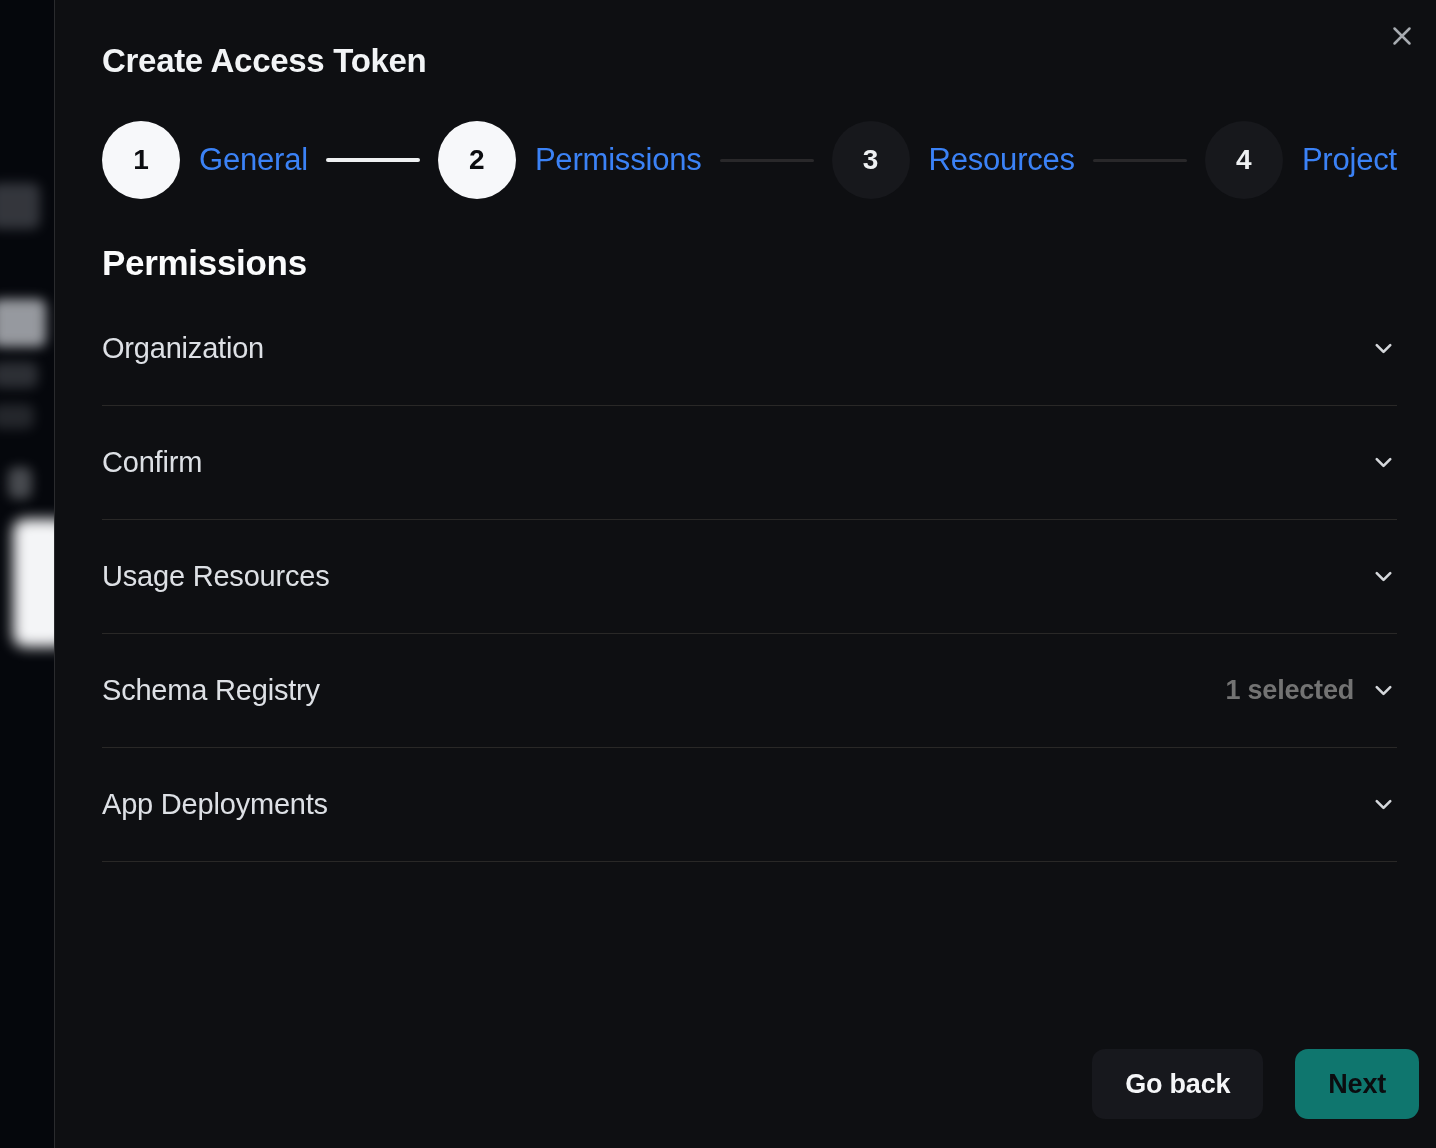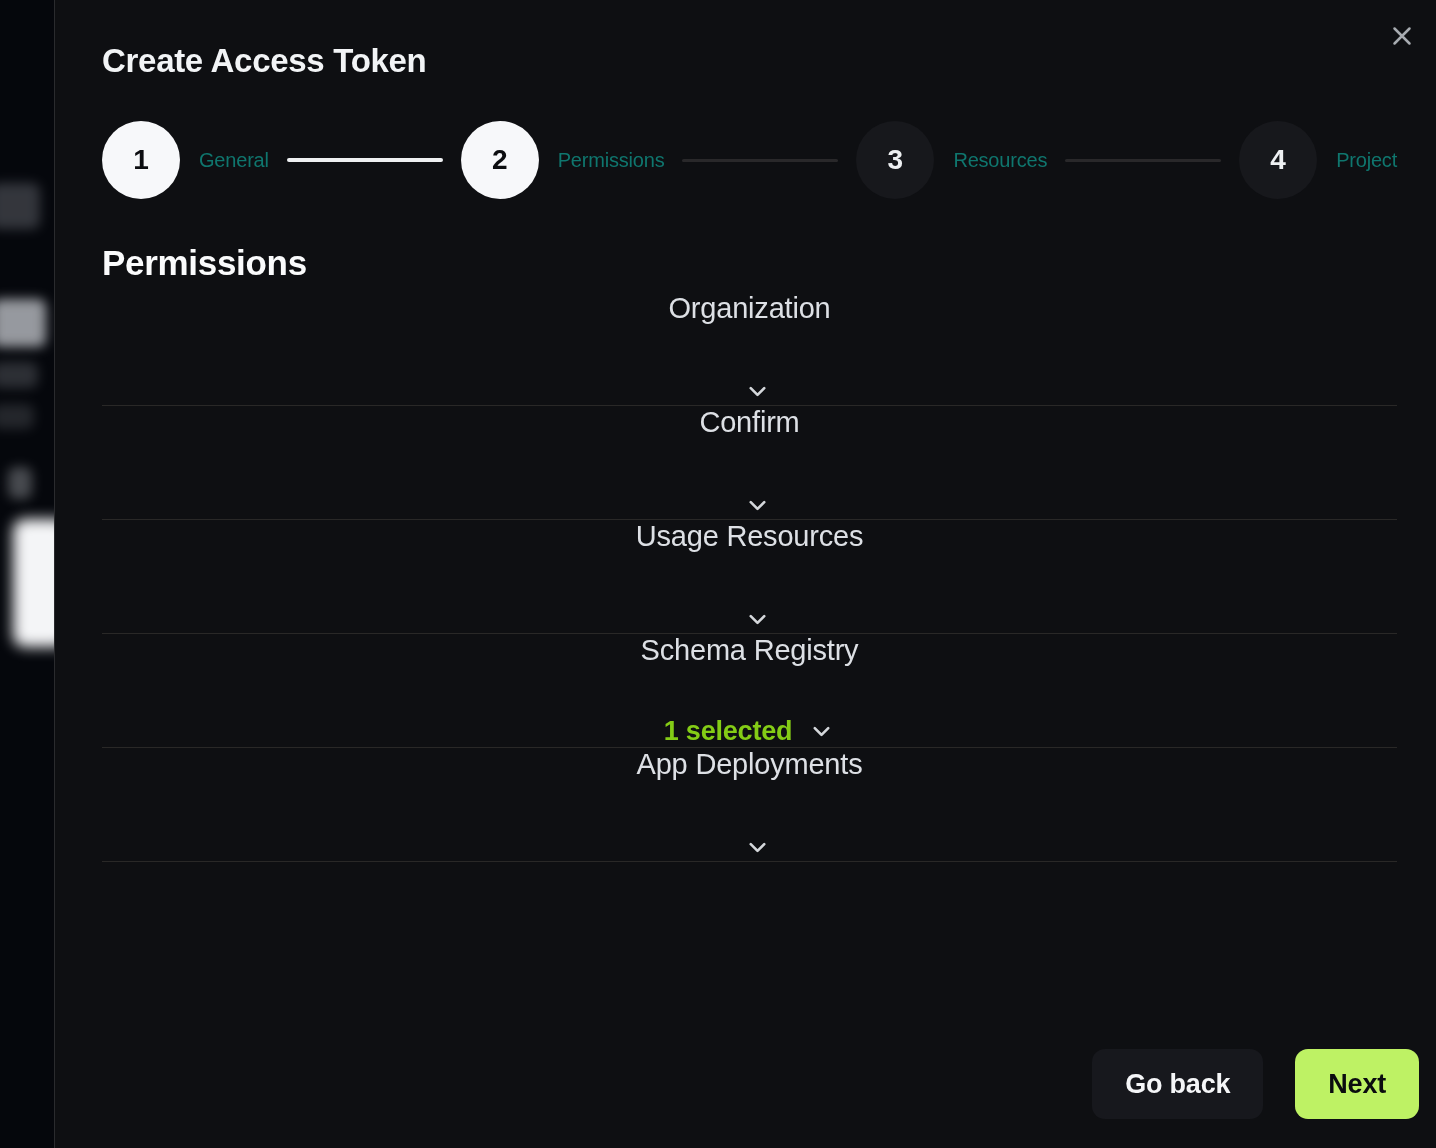--- a/index.html
+++ b/index.html
@@ -61,70 +61,69 @@
   .step { display: flex; align-items: center; flex-shrink: 0; cursor: pointer; }
   .step-circle {
     width: 78px; height: 78px; border-radius: 50%;
     display: flex; align-items: center; justify-content: center;
     font-size: 28px; font-weight: 600;
   }
   .step-circle.done { background: #f7f8fa; color: #0c0d10; }
   .step-circle.upcoming { background: #17181c; color: #eef0f2; }
   .step-label {
     margin-left: 19px;
-    font-size: 20px; font-weight: 500;
-    color: #0f766e;
+    font-size: 31px; font-weight: 500;
+    color: #3b82f6;
     letter-spacing: -0.2px;
   }
   .connector { flex: 1; height: 4px; border-radius: 2px; margin: 0 18px; }
   .connector.done { background: #eef0f2; }
   .connector.upcoming { background: #29282a; height: 3px; }
 
   
   .section-heading {
     margin-top: 44px;
     font-size: 35px; font-weight: 700;
     letter-spacing: -0.3px;
     color: #fafbfc;
   }
 
   .accordion { margin-top: 9px; }
   .acc-row {
     height: 114px;
     display: flex; align-items: center; justify-content: space-between;
     border-bottom: 1px solid #292827;
     cursor: pointer;
-    flex-direction: column;
   }
   .acc-label {
     font-size: 29px; font-weight: 500;
     color: #dde0e5;
     letter-spacing: -0.2px;
   }
   .acc-right { display: flex; align-items: center; gap: 16px; }
   .acc-badge {
     font-size: 27px; font-weight: 600;
-    color: #84cc16; letter-spacing: -0.2px;
+    color: #737373; letter-spacing: -0.2px;
   }
   .chev { display: block; }
 
   
   .footer {
     position: absolute; right: 17px; bottom: 29px;
     display: flex; gap: 32px;
   }
   .btn {
     height: 70px; border: none; border-radius: 13px;
     font-family: "Liberation Sans", sans-serif;
     font-size: 27px; font-weight: 700;
     padding: 0 33px; cursor: pointer;
     letter-spacing: -0.2px;
   }
   .btn-ghost { background: #17181d; color: #f5f6f8; }
-  .btn-primary { background: #bef264; color: #0b0c0f; }
+  .btn-primary { background: #0f766e; color: #0b0c0f; }
 </style>
 </head>
 <body>
 
 <div class="backdrop">
   <div class="blob blob-1"></div>
   <div class="blob blob-2"></div>
   <div class="blob blob-3"></div>
   <div class="blob blob-4"></div>
   <div class="blob blob-5"></div>

